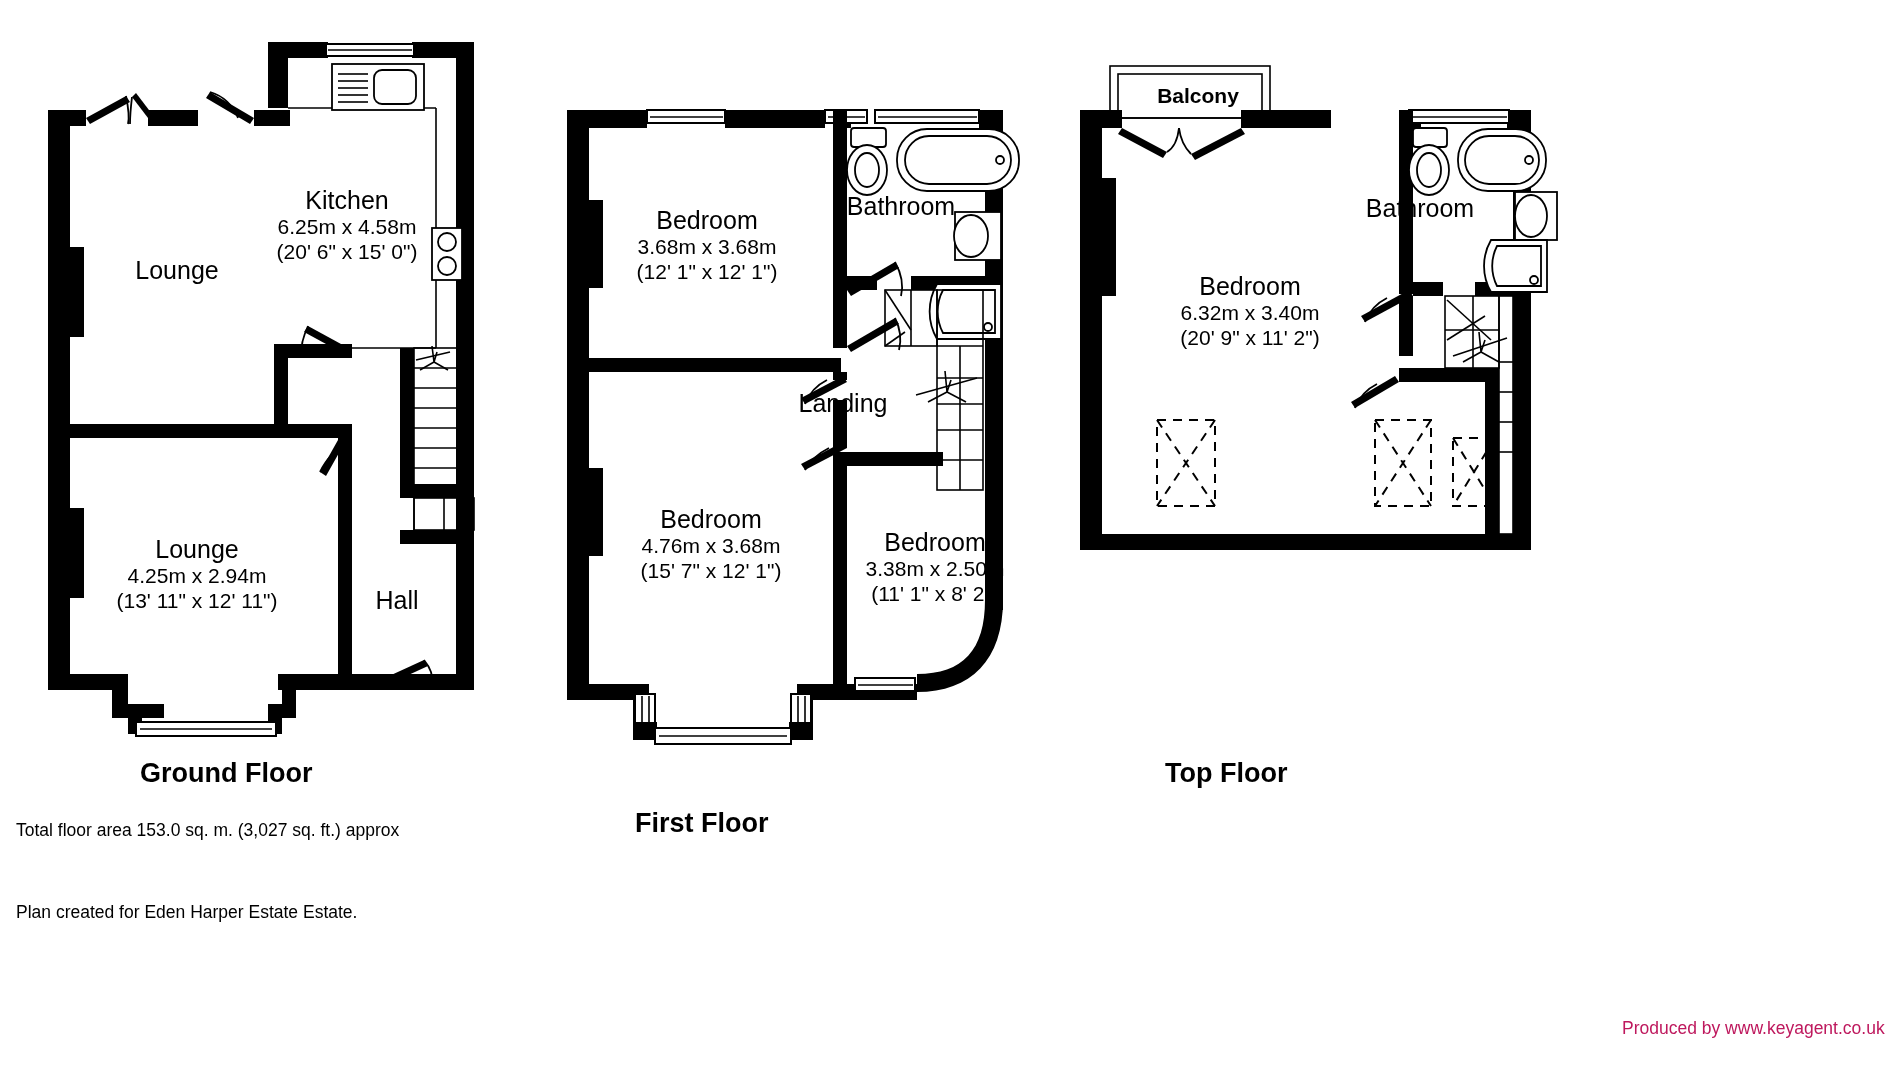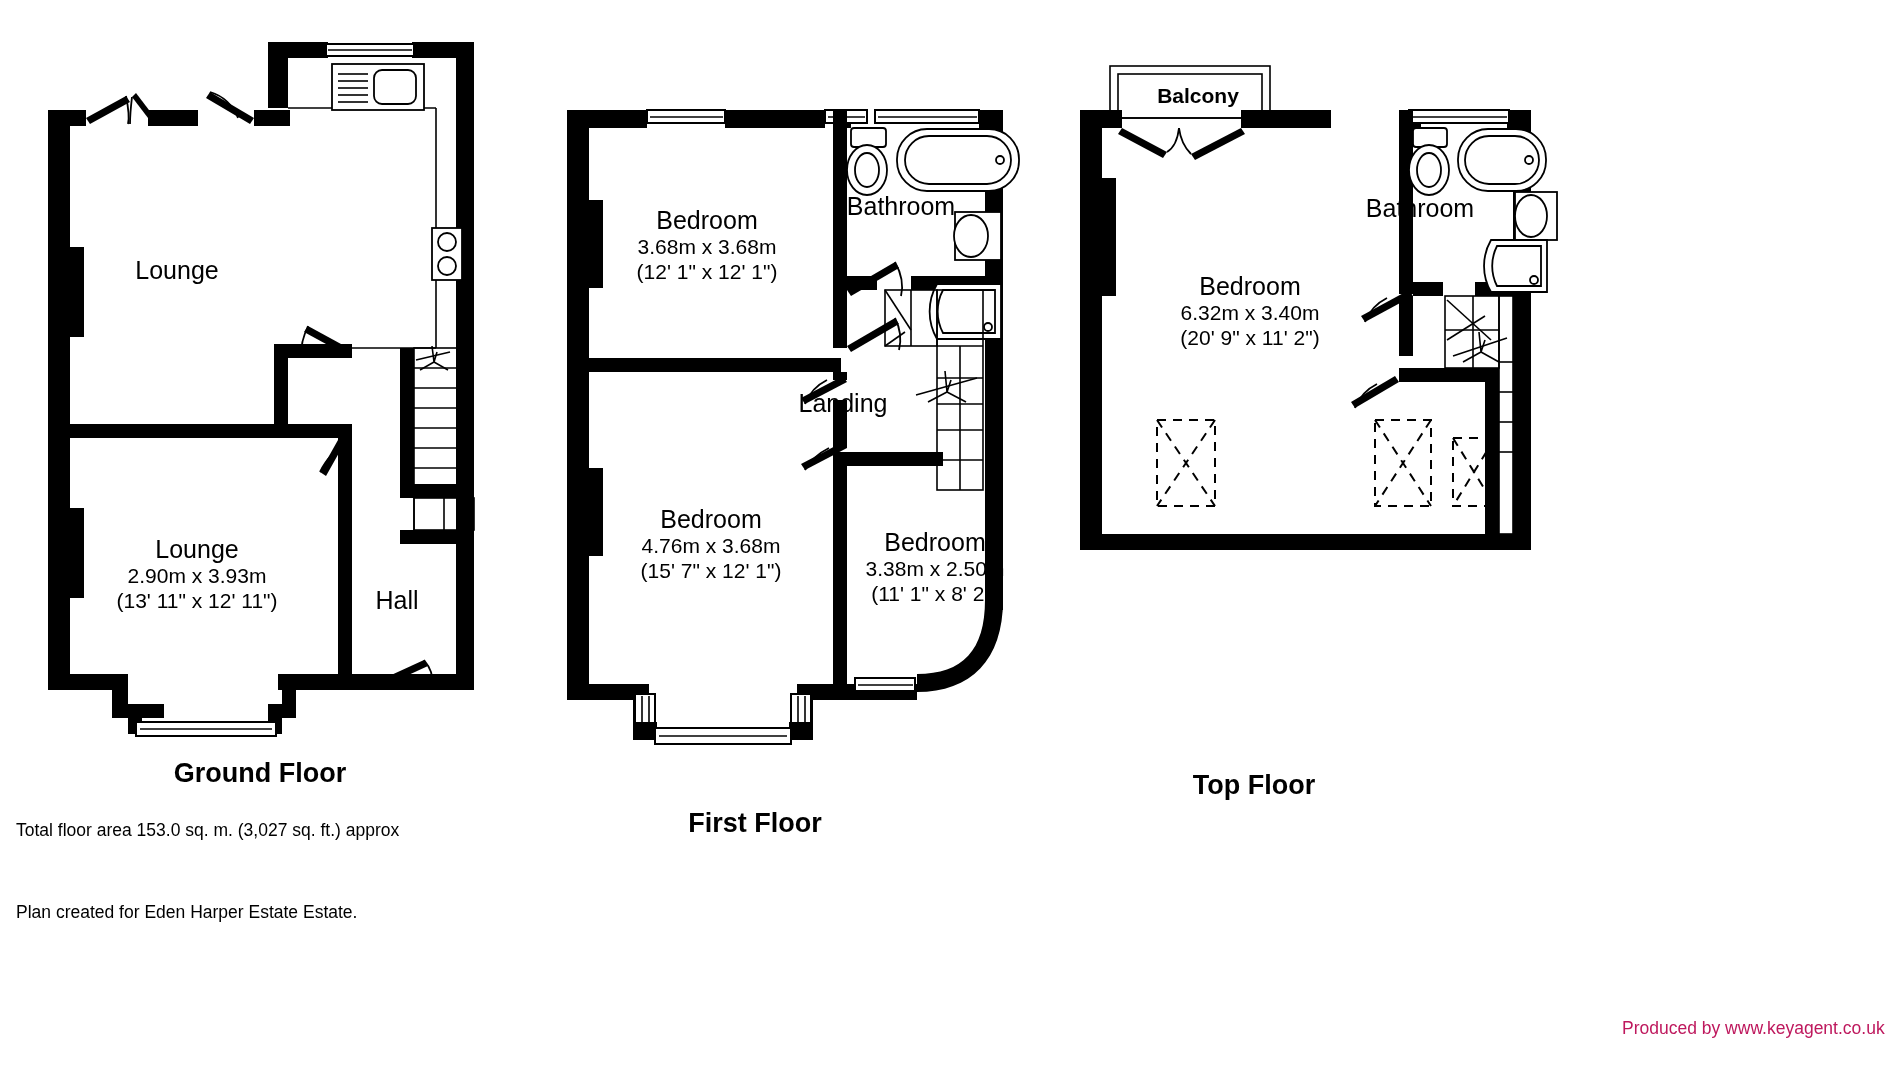--- a/index.html
+++ b/index.html
@@ -48,21 +48,21 @@
   }
   .room-dim {
     font-size: 21px;
     font-weight: 400;
     display: block;
   }
   .floor-title {
     position: absolute;
     font-size: 27px;
     font-weight: bold;
-    text-align: center;
+    text-align: left;
     white-space: nowrap;
     color: #000;
   }
   .balcony-label {
     position: absolute;
     font-size: 21px;
     text-align: center;
     white-space: nowrap;
   }
   .footer-line {
@@ -187,28 +187,33 @@
       <line class="stairline" x1="444" y1="498" x2="444" y2="530"></line>
       <line class="stairline" x1="414" y1="498" x2="414" y2="530"></line>
 
       <path class="stairline" d="M 416 360 L 450 352"></path>
       <path class="stairline" d="M 432 346 L 434 362 L 437 352"></path>
       <path class="stairline" d="M 434 362 L 420 370"></path>
       <path class="stairline" d="M 434 362 L 448 370"></path>
     </g>
   </svg>
 
+  <div class="room-label" style="left:232px; top:186px; width:230px;">
+    <span class="room-name">Kitchen</span>
+    <span class="room-dim">6.25m x 4.58m</span>
+    <span class="room-dim">(20' 6" x 15' 0")</span>
+  </div>
 
   <div class="room-label" style="left:82px; top:256px; width:190px;">
     <span class="room-name">Lounge</span>
   </div>
 
   <div class="room-label" style="left:100px; top:535px; width:194px;">
     <span class="room-name">Lounge</span>
-    <span class="room-dim">2.90m x 3.93m</span>
+    <span class="room-dim">4.25m x 2.94m</span>
     <span class="room-dim">(13' 11" x 12' 11")</span>
   </div>
 
   <div class="room-label" style="left:340px; top:586px; width:114px;">
     <span class="room-name">Hall</span>
   </div>
 
   <div class="floor-title" style="left:140px; top:758px; width:240px;">Ground Floor</div>
 
   <svg class="floor-svg" style="position:absolute;left:545px;top:0px;" width="520" height="900" viewBox="0 0 520 900">
@@ -475,19 +480,19 @@
   <div class="room-label" style="left:1355px; top:194px; width:130px;">
     <span class="room-name">Bathroom</span>
   </div>
 
   <div class="room-label" style="left:1140px; top:272px; width:220px;">
     <span class="room-name">Bedroom</span>
     <span class="room-dim">6.32m x 3.40m</span>
     <span class="room-dim">(20' 9" x 11' 2")</span>
   </div>
 
-  <div class="floor-title" style="left:1134px; top:758px; width:240px;margin-top:12px;">Top Floor</div>
+  <div class="floor-title" style="left:1165px; top:758px; width:240px;">Top Floor</div>
 
   <div class="footer-line" style="left:16px; top:820px;">Total floor area 153.0 sq. m. (3,027 sq. ft.) approx</div>
   <div class="footer-line" style="left:16px; top:902px;">Plan created for Eden Harper Estate Estate.</div>
   <div class="credit" style="left:1622px; top:1018px;">Produced by www.keyagent.co.uk</div>
 
 </div>
 
 </body></html>

